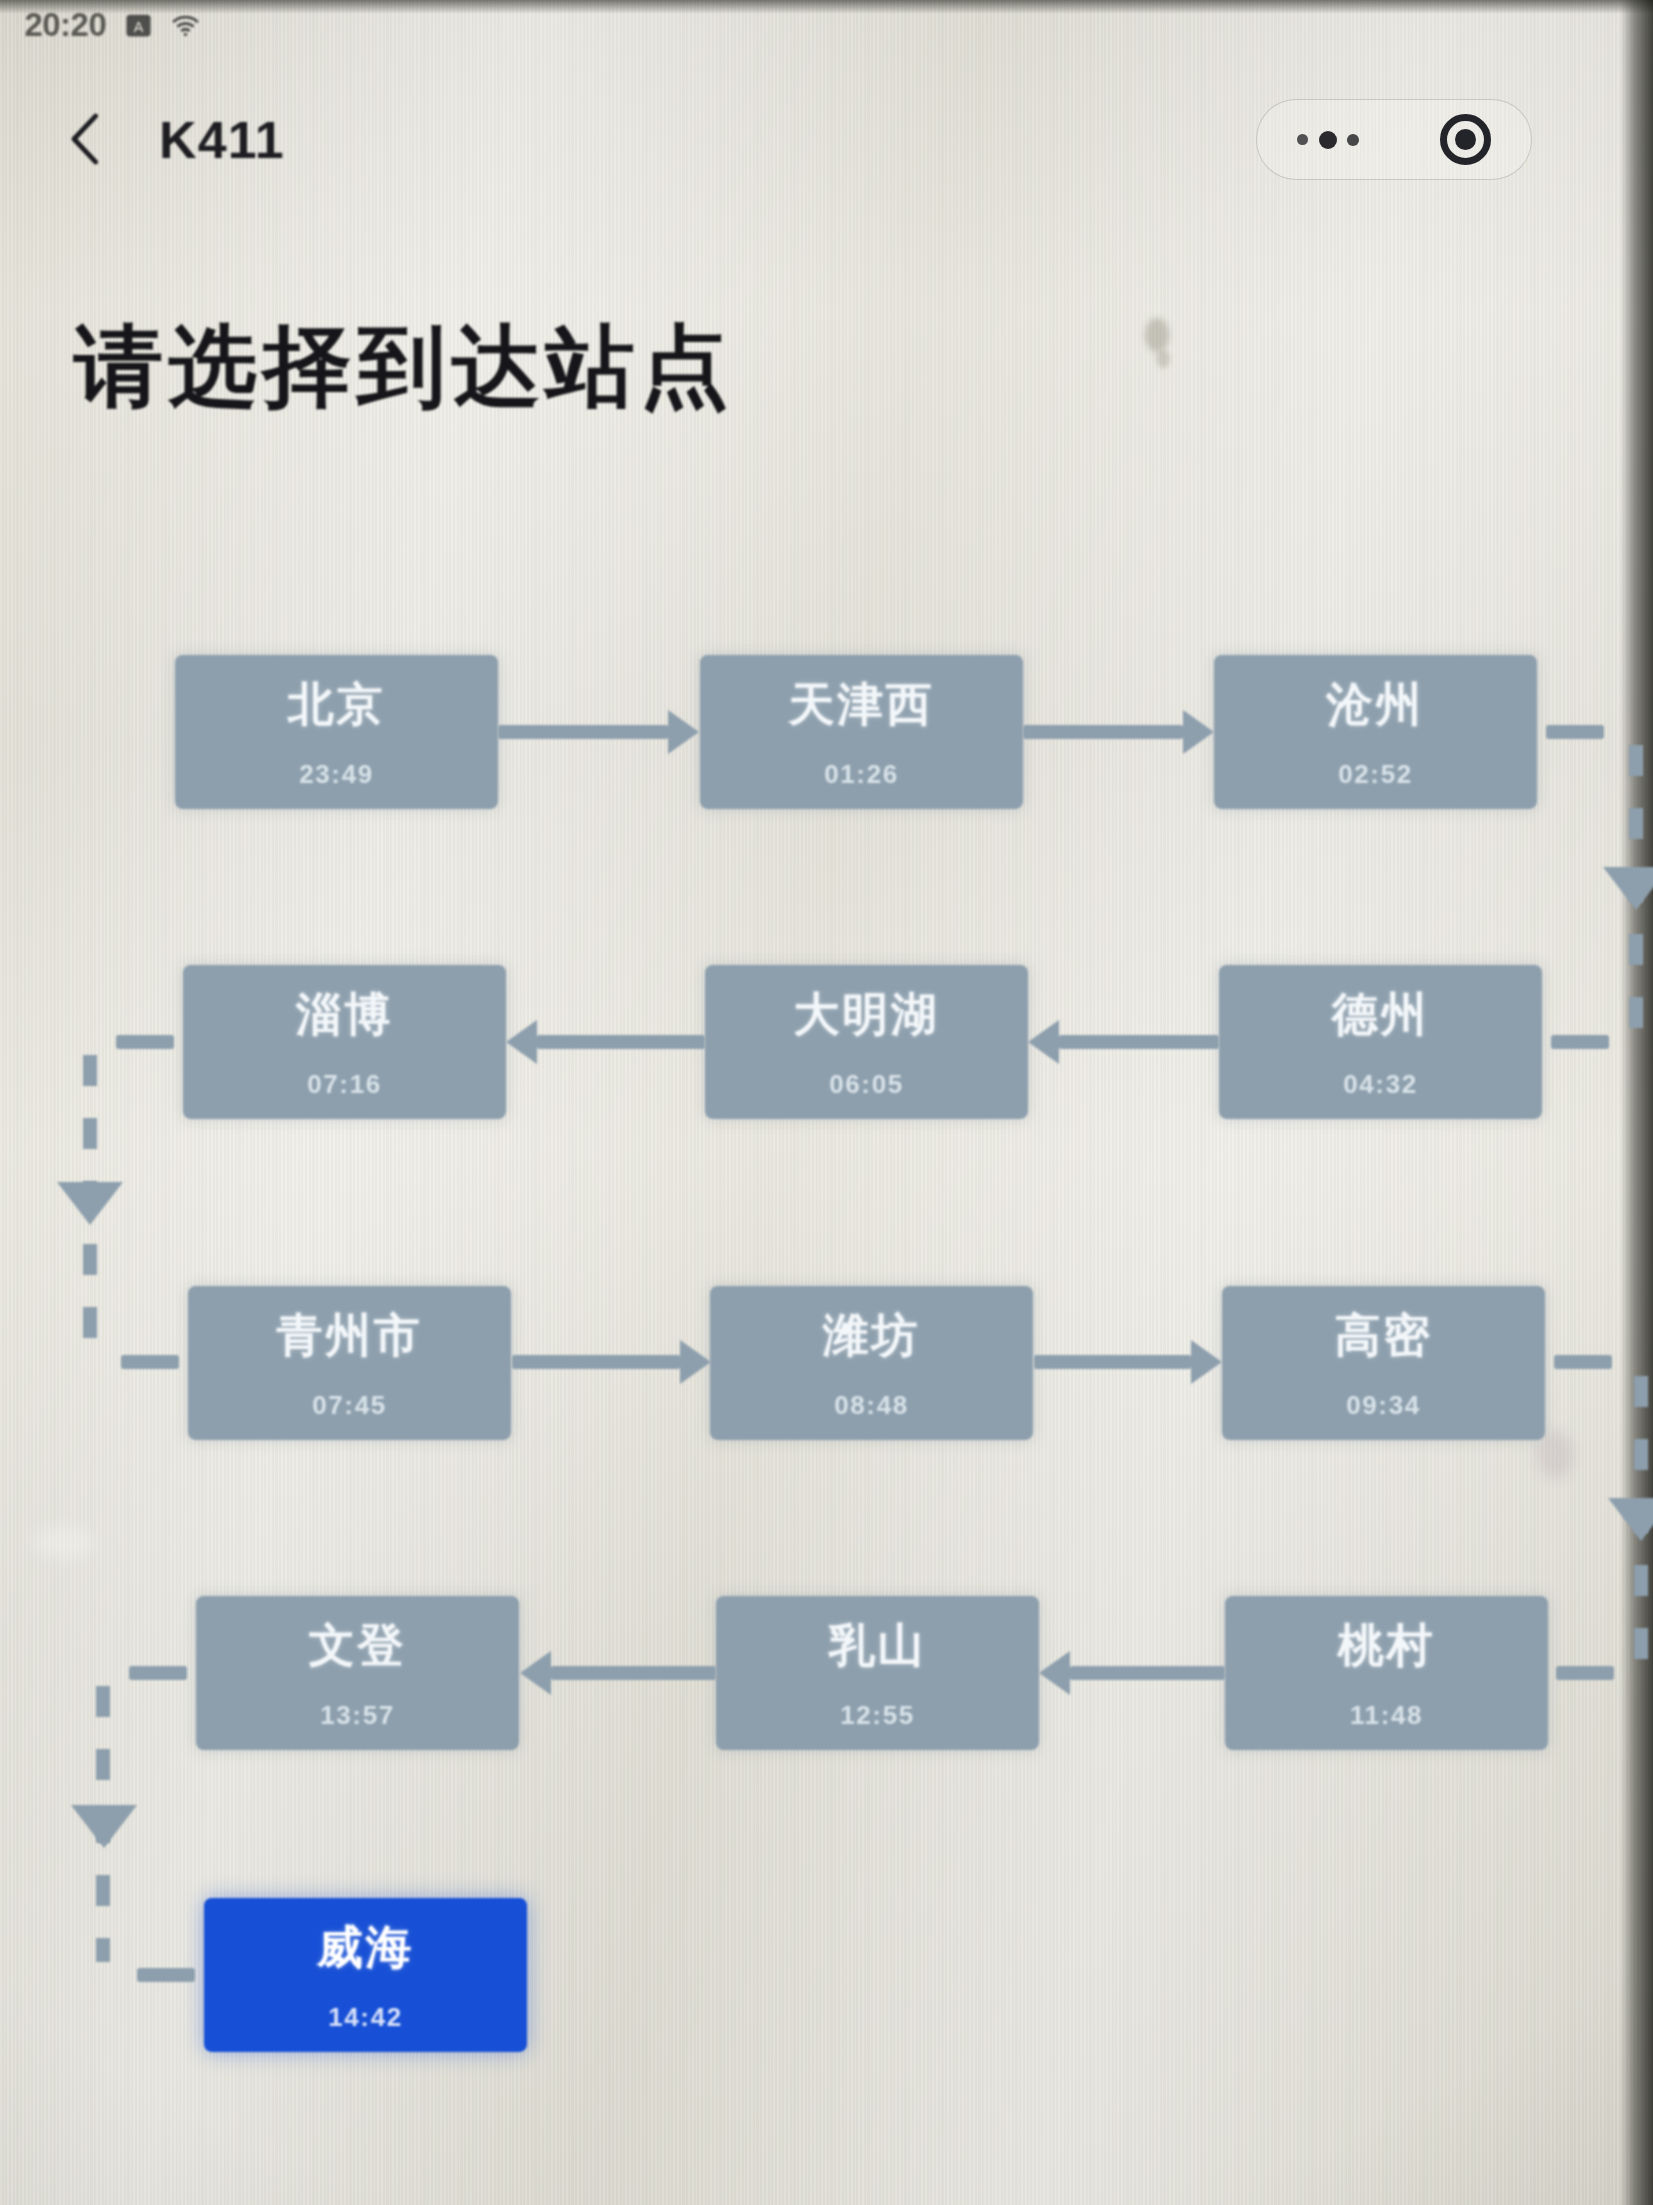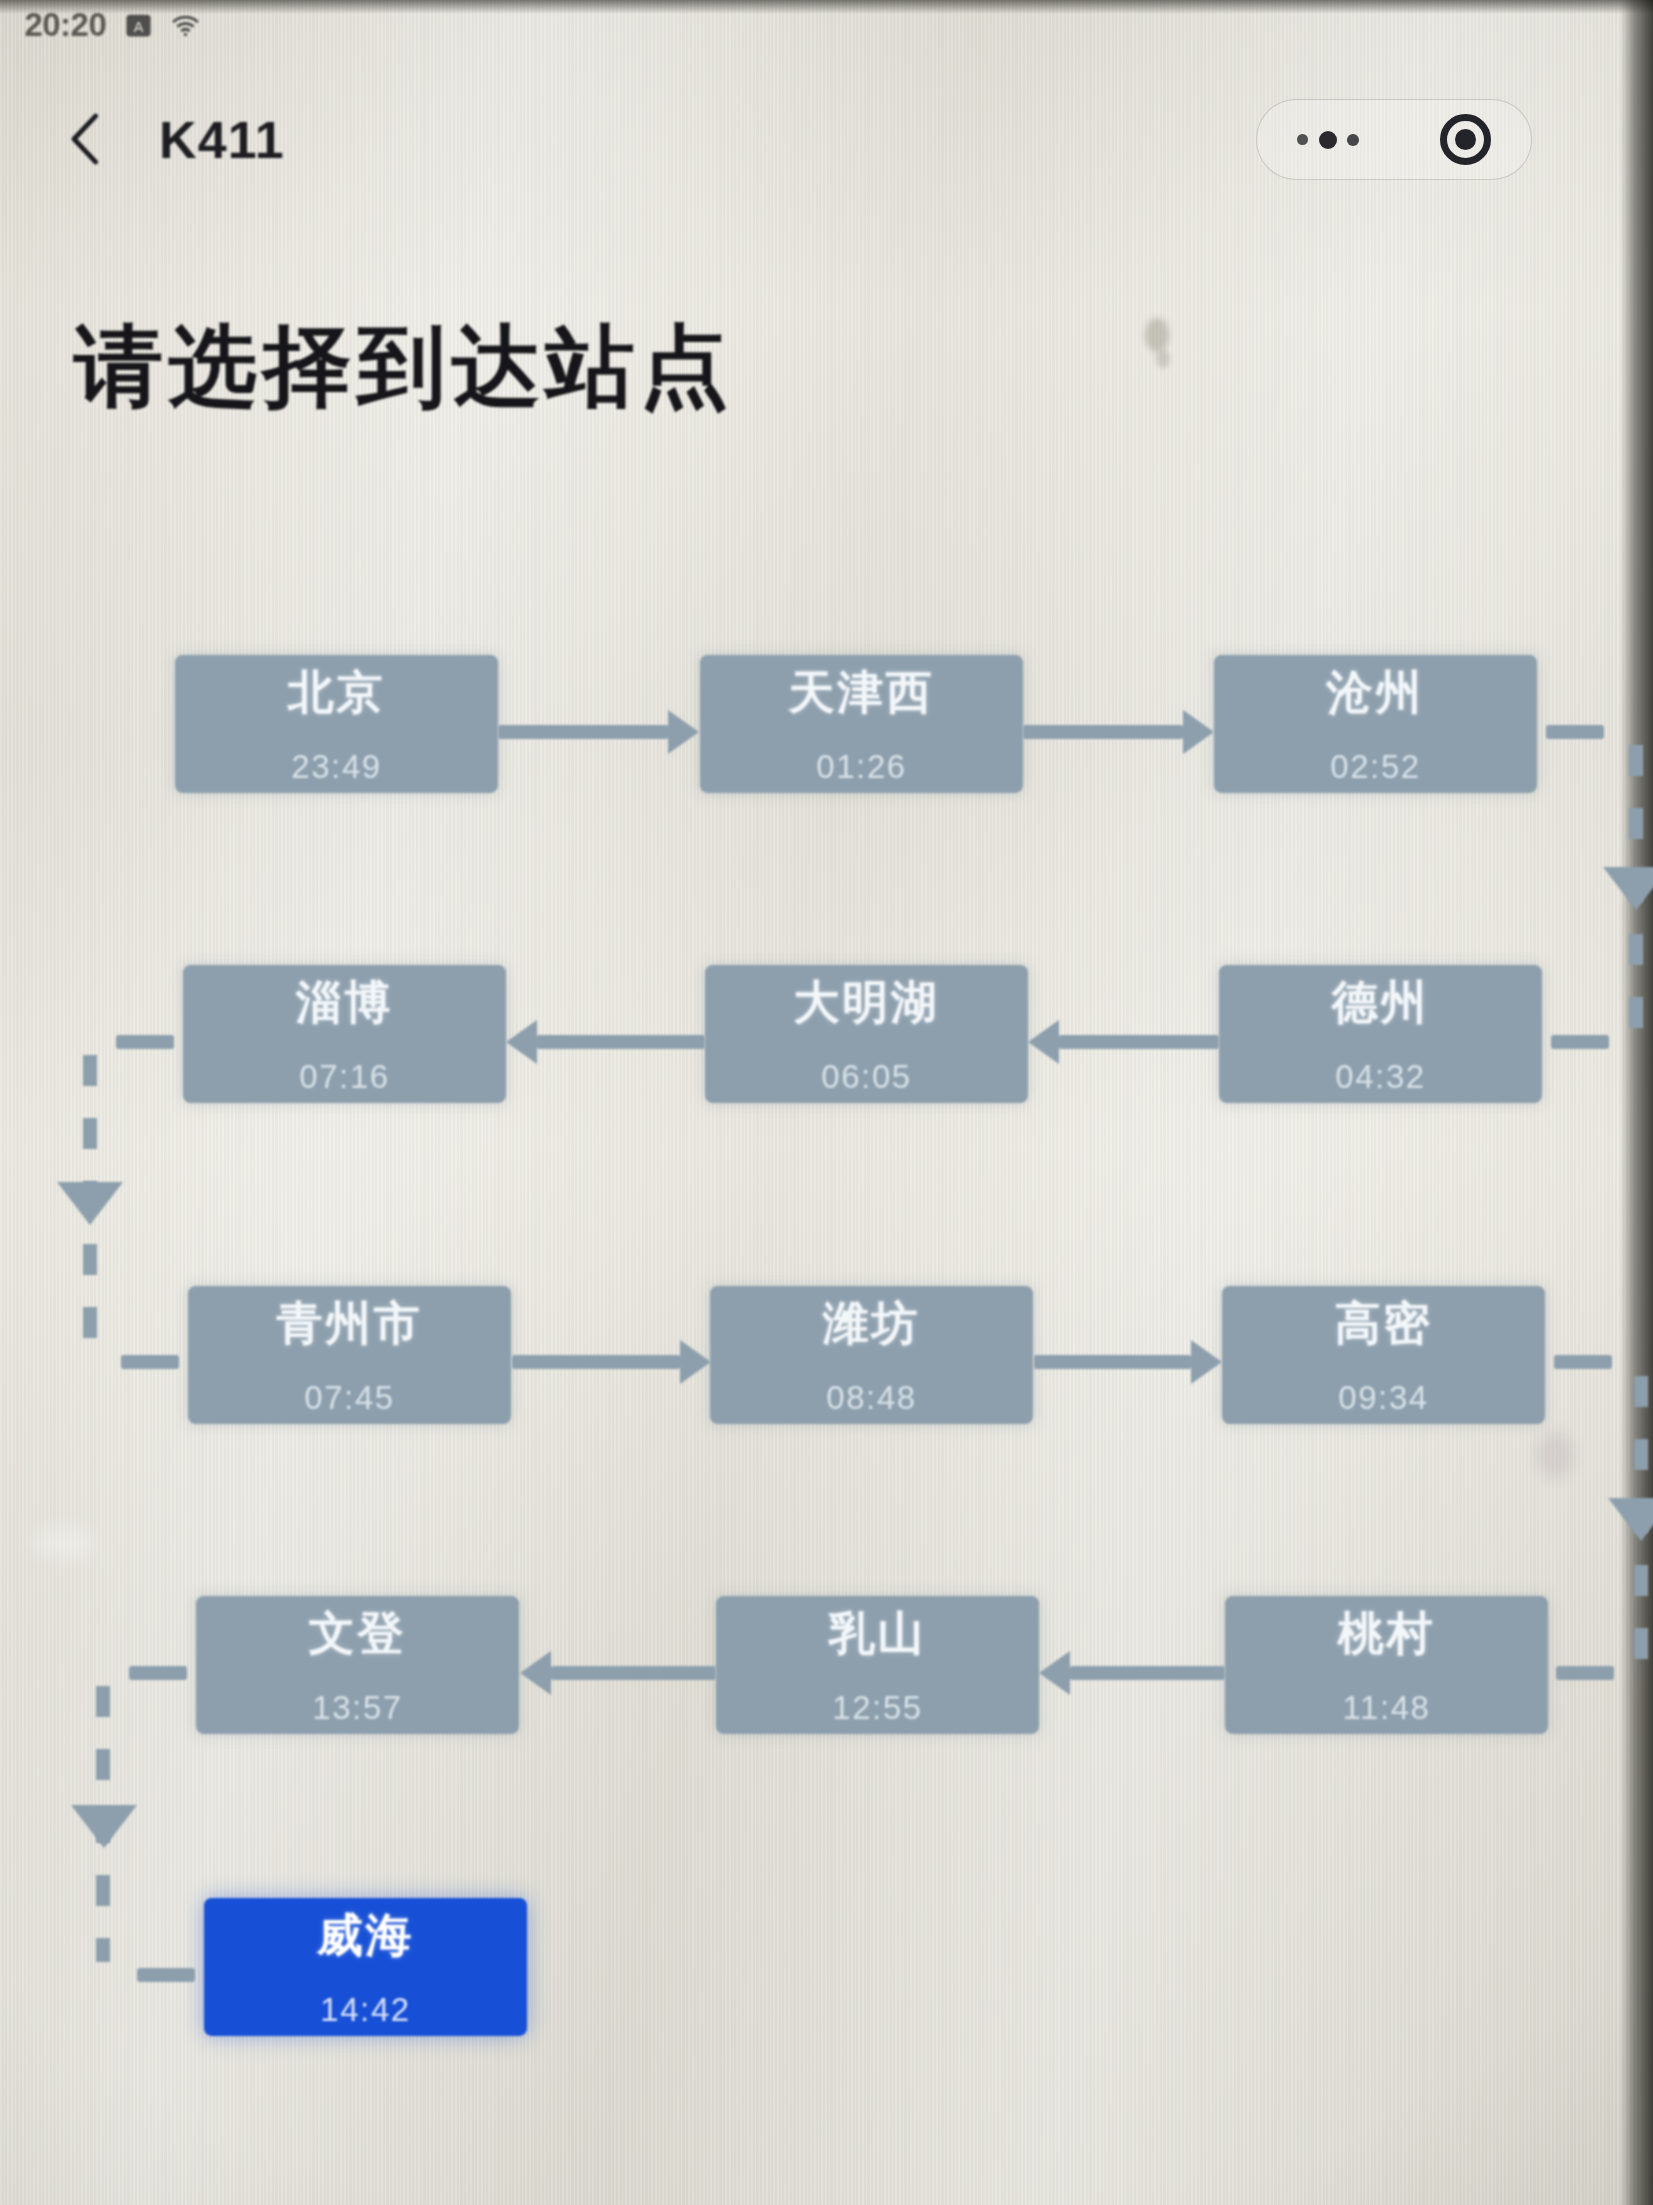--- a/index.html
+++ b/index.html
@@ -102,35 +102,35 @@
     color:#16161a;
     filter:blur(1px);
     z-index:6;
   }
 
   
   #route{ position:absolute; inset:0; z-index:6; }
 
   .node{
     position:absolute;
-    width:323px; height:138px;
+    width:323px; height:154px;
     background:#8d9fad;
     border-radius:7.4px;
     display:flex; flex-direction:column; align-items:center; justify-content:center;
     filter:blur(1.3px);
     box-shadow:0 0 13.8px rgba(140,155,170,0.35);
     gap:19px;
   }
   .node .nm{
     font-size:46px; font-weight:700; color:#f3f7fa; letter-spacing:2.7px;
     text-shadow:0 0 5.3px rgba(255,255,255,.35);
     margin-bottom:4.2px;
   }
   .node .tm{
-    font-size:33px; font-weight:400; color:#dfe8ee; letter-spacing:1.6px;
+    font-size:26px; font-weight:700; color:#dfe8ee; letter-spacing:1.6px;
     opacity:.92;
   }
   .node.selected{
     background:#1750d6;
     box-shadow:0 0 21px rgba(23,80,214,0.40);
     filter:blur(0.8px);
   }
   .node.selected .nm{ color:#ffffff; }
   .node.selected .tm{ color:#e8eefc; }
 

